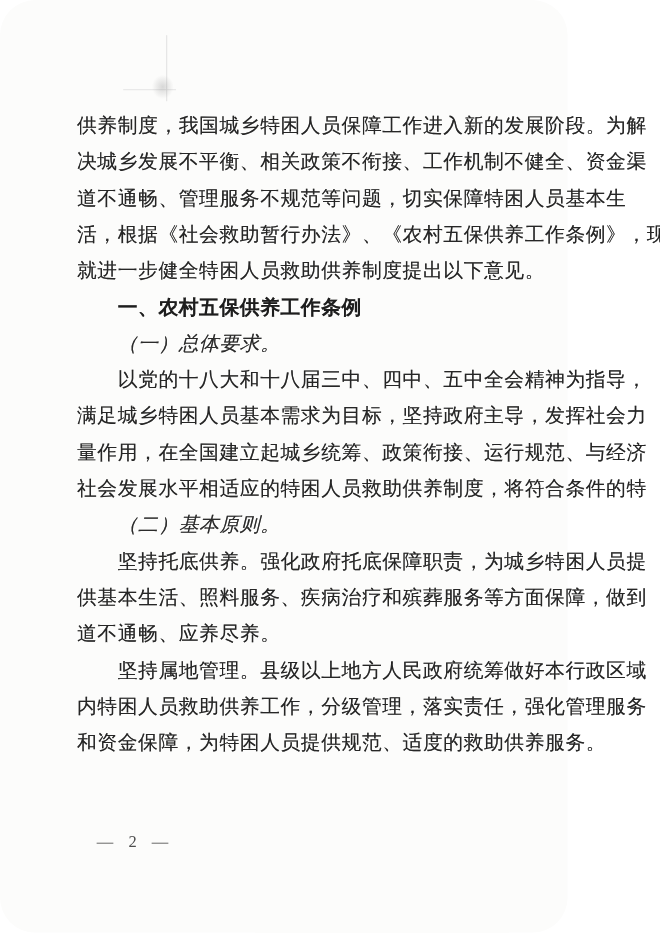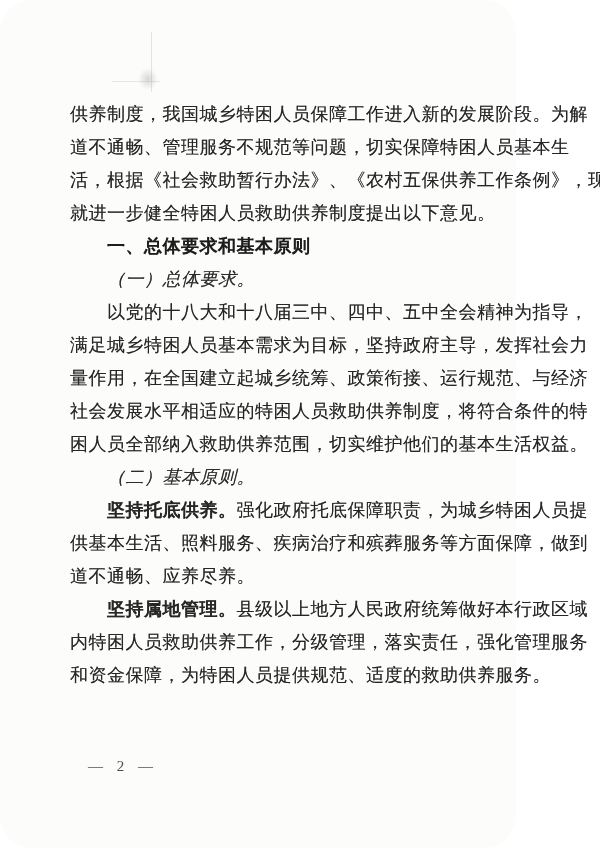--- a/index.html
+++ b/index.html
@@ -52,51 +52,51 @@
     text-align: center;
     text-align-last: left;
   }
   .line.indent { text-indent: 37px; }
   .line.heading {
     font-family: "Liberation Sans", "DejaVu Sans", sans-serif;
     font-weight: 700;
     color: #1d1d1d;
   }
   .line.kaiti { color: #2b2b2b; font-style: italic; }
-  .lead { font-weight: 700; }
+  .lead { font-weight: 400; }
   .page-number {
     position: absolute;
     left: 88px; top: 755px;
     font-size: 15px;
     line-height: 22px;
     color: #4d4d4d;
     letter-spacing: 1px;
     word-spacing: 8px;
   }
 </style>
 </head>
 <body>
 
 <div class="page">
   <div class="artifact-vline"></div>
   <div class="artifact-hline"></div>
   <div class="artifact-smudge"></div>
 
   <div class="content">
       <div class="line body">供养制度，我国城乡特困人员保障工作进入新的发展阶段。为解</div>
+      <div class="line body">决城乡发展不平衡、相关政策不衔接、工作机制不健全、资金渠</div>
       <div class="line body">道不通畅、管理服务不规范等问题，切实保障特困人员基本生</div>
       <div class="line body">活，根据《社会救助暂行办法》、《农村五保供养工作条例》，现</div>
       <div class="line body short">就进一步健全特困人员救助供养制度提出以下意见。</div>
-      <div class="line heading indent">一、总体要求和基本原则</div>
+      <div class="line heading indent">一、农村五保供养工作条例</div>
       <div class="line kaiti indent">（一）总体要求。</div>
       <div class="line body indent">以党的十八大和十八届三中、四中、五中全会精神为指导，</div>
       <div class="line body">满足城乡特困人员基本需求为目标，坚持政府主导，发挥社会力</div>
       <div class="line body">量作用，在全国建立起城乡统筹、政策衔接、运行规范、与经济</div>
       <div class="line body">社会发展水平相适应的特困人员救助供养制度，将符合条件的特</div>
-      <div class="line body">困人员全部纳入救助供养范围，切实维护他们的基本生活权益。</div>
       <div class="line kaiti indent">（二）基本原则。</div>
       <div class="line body indent"><span class="lead">坚持托底供养。</span>强化政府托底保障职责，为城乡特困人员提</div>
       <div class="line body">供基本生活、照料服务、疾病治疗和殡葬服务等方面保障，做到</div>
       <div class="line body short">道不通畅、应养尽养。</div>
       <div class="line body indent"><span class="lead">坚持属地管理。</span>县级以上地方人民政府统筹做好本行政区域</div>
       <div class="line body">内特困人员救助供养工作，分级管理，落实责任，强化管理服务</div>
       <div class="line body short">和资金保障，为特困人员提供规范、适度的救助供养服务。</div>
     </div>
 
   <div class="page-number">— 2 —</div>

